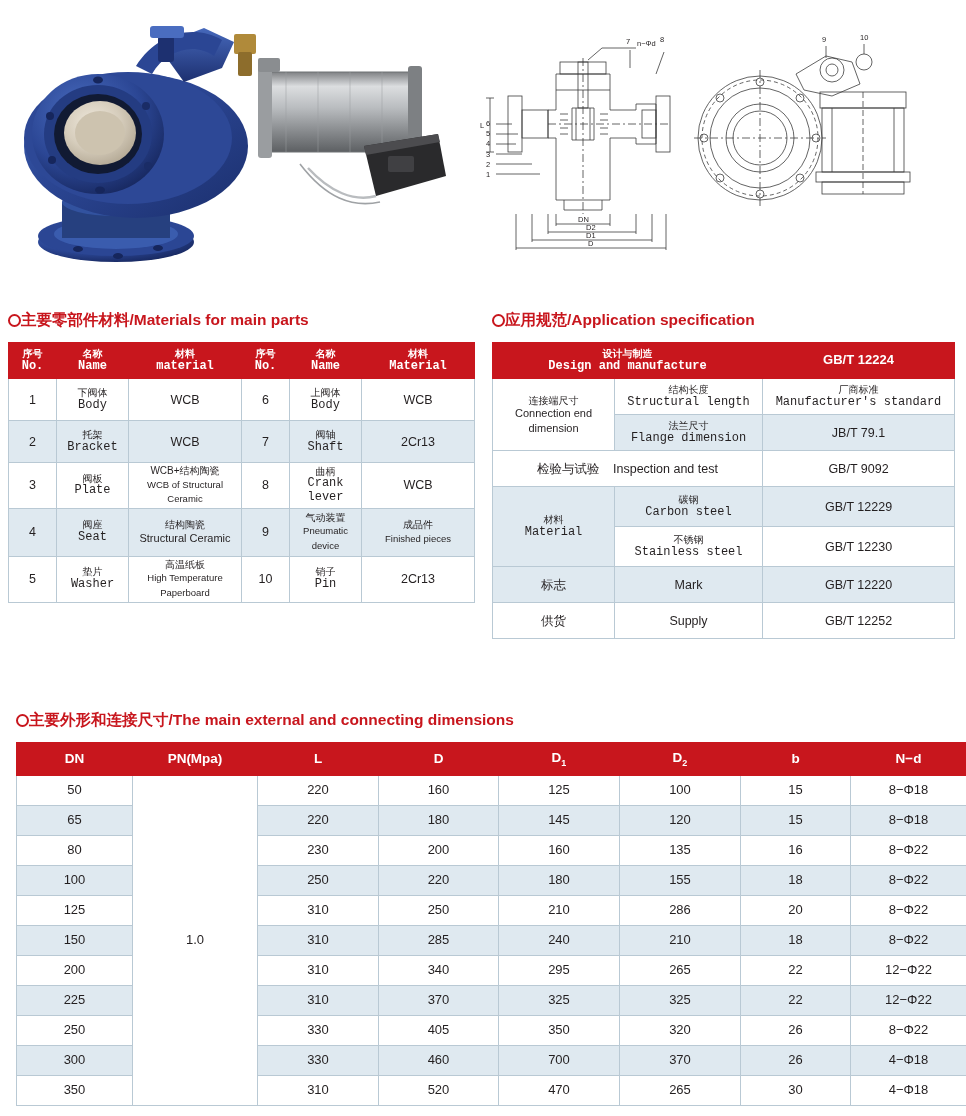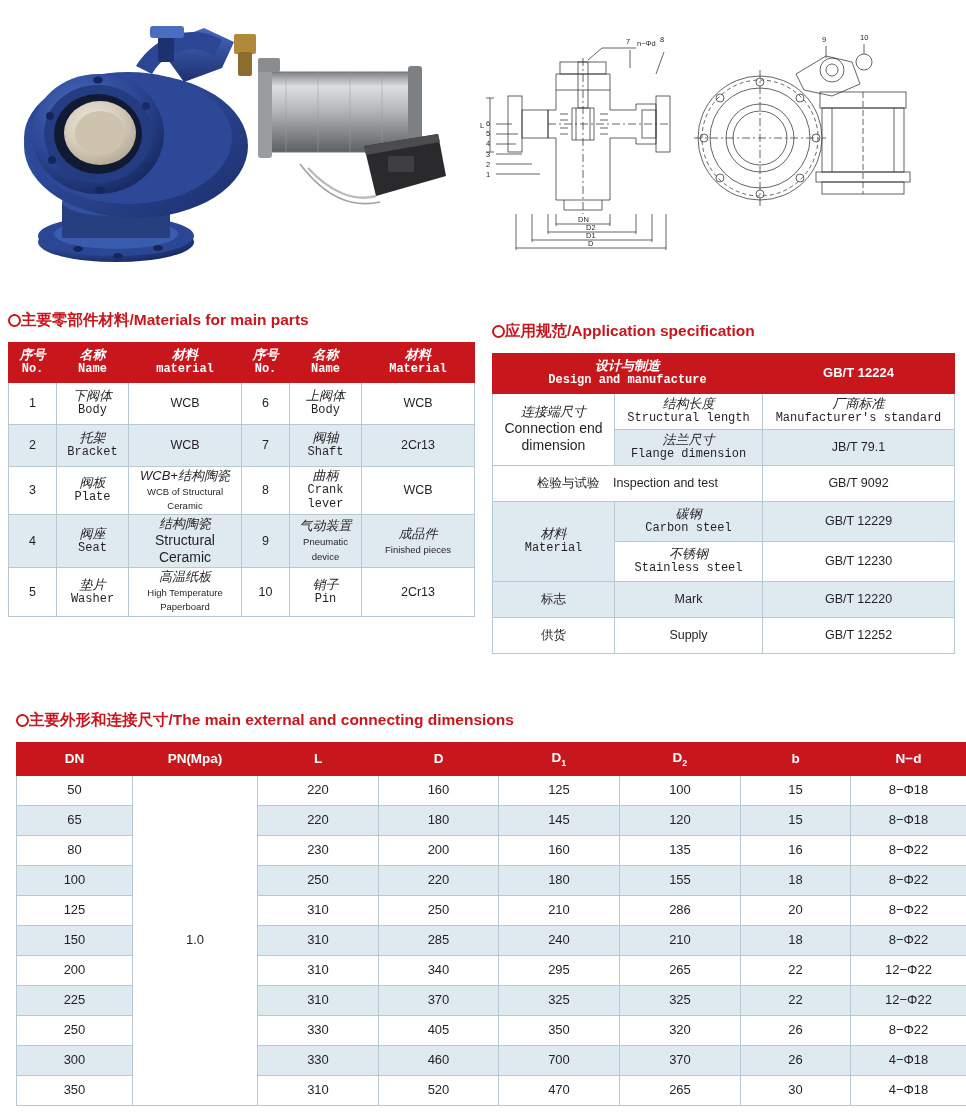--- a/index.html
+++ b/index.html
@@ -76,23 +76,23 @@
     padding: 2px 2px;
   }
   thead th {
     background: #c8161d;
     color: #ffffff;
     border: 1px solid #c8161d;
     font-size: 13px;
     font-weight: bold;
     padding: 5px 2px;
   }
-  .cn { display: block; font-size: 13px; font-style: italic; }
+  .cn { display: block; font-size: 10px; }
   .en { display: block; font-size: 12px; font-family: Liberation Mono, monospace; }
-  .sm { font-size: 14px; }
+  .sm { font-size: 11px; }
   .xs { font-size: 9.5px; }
   tr.alt td { background: #dfe9f0; }
 
   
   .materials-wrap {
     position: absolute;
     left: 8px;
     top: 310px;
     width: 470px;
   }
@@ -103,21 +103,20 @@
   .materials-wrap col.c-no { width: 48px; }
   .materials-wrap col.c-name { width: 72px; }
   .materials-wrap col.c-mat { width: 113px; }
 
   
   .appspec-wrap {
     position: absolute;
     left: 492px;
     top: 310px;
     width: 466px;
-    margin-top: 11px;
   }
   .appspec-wrap table {
     width: 462px;
     margin-top: 11px;
   }
   .appspec-wrap col.c-a { width: 122px; }
   .appspec-wrap col.c-b { width: 148px; }
   .appspec-wrap col.c-c { width: 192px; }
   .appspec-wrap td { height: 31px; }
 

